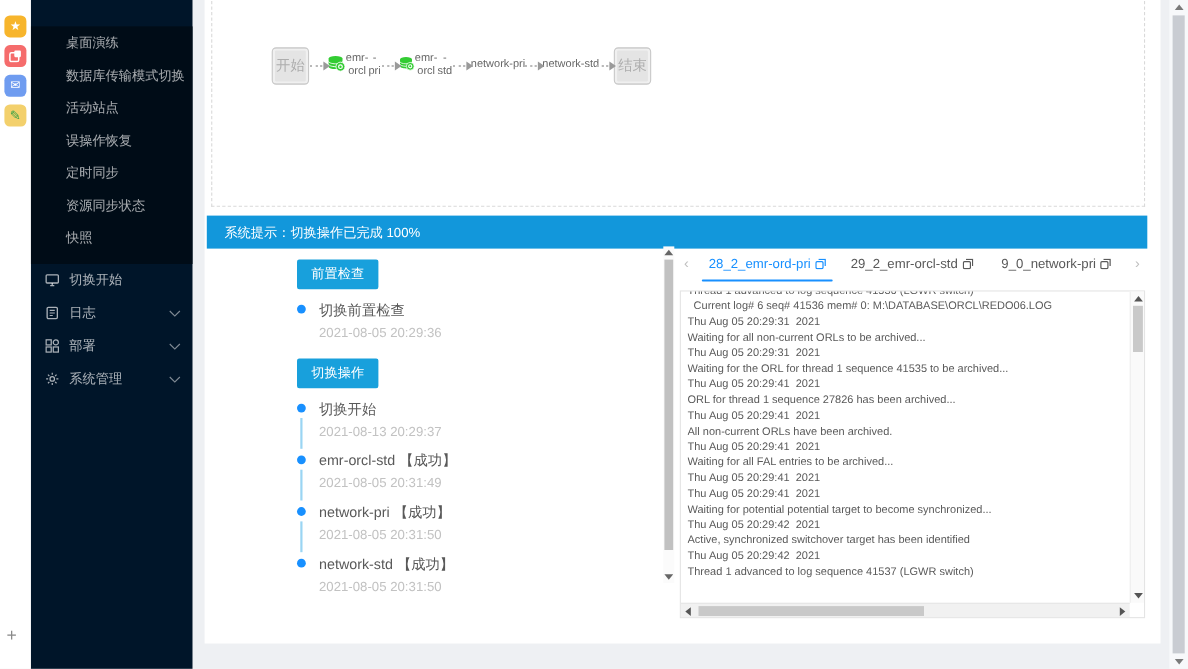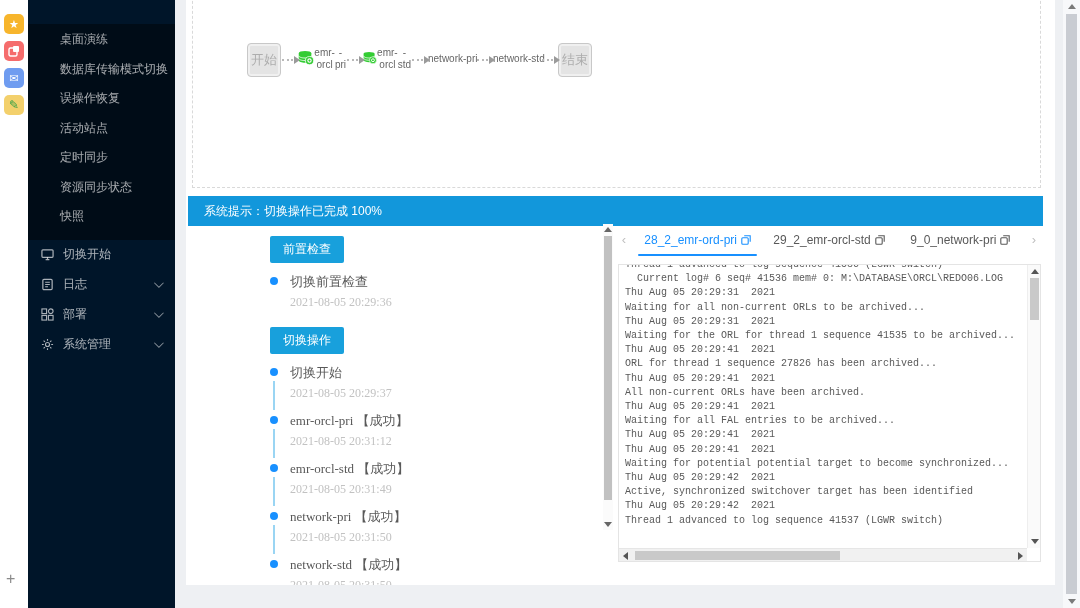--- a/index.html
+++ b/index.html
@@ -44,21 +44,21 @@
     border-top:4px solid transparent; border-bottom:4px solid transparent; }
 
   .notice { position:absolute; left:2px; top:196px; width:855px; height:30px; background:#1297db;
     color:#fff; font-size:12px; line-height:30px; padding-left:16px; }
 
   
   .timeline { position:absolute; left:84px; top:230px; width:320px; }
   .tl-btn { display:inline-block; border:none; background:#18a0dc; color:#fff; font-size:12px;
     padding:5px 13px; border-radius:2px; margin:6px 0 10px 0; cursor:pointer;
     font-family:"Liberation Sans","DejaVu Sans",sans-serif; }
-  .tl-event { position:relative; padding-left:20px; margin-bottom:11px;font-family:Liberation Serif, serif; }
+  .tl-event { position:relative; padding-left:20px; margin-bottom:11px; }
   .tl-dot { position:absolute; left:0; top:4px; width:8px; height:8px; border-radius:50%; background:#1890ff; }
   .tl-conn { position:absolute; left:3px; top:17px; bottom:-9px; width:2px; background:#9ad5f3; }
   .tl-title { font-size:13px; color:#595959; }
   .tl-time { font-size:12px; color:#c2c2c2; margin-top:4px; }
 
   
   .vscroll-left { position:absolute; left:417px; top:224px; width:10px; height:306px; background:#fbfbfb; }
   .vscroll-left .thumb { position:absolute; left:1px; top:12px; width:8px; height:264px; background:#c1c1c1; }
   .sb-arrow { position:absolute; left:0; width:0; height:0; }
   .up-a { top:3px; left:1px; border-left:4px solid transparent; border-right:4px solid transparent; border-bottom:5px solid #666; }
@@ -69,21 +69,21 @@
   .tab { flex:1; position:relative; text-align:center; font-size:12px; color:#595959; padding:5px 0 10px 0; cursor:pointer; }
   .tab .copy-ic { margin-left:4px; vertical-align:-1px; }
   .tab.active { color:#1890ff; }
   .tab.active::after { content:""; position:absolute; left:6px; right:6px; bottom:1px; height:2px;
     background:#1890ff; border-radius:1px; }
 
   .logbox { position:absolute; left:432px; top:264px; width:423px; height:298px;
     border:1px solid #e4e4e4; background:#fff; }
   .log-lines { position:absolute; left:6px; top:0; right:15px; bottom:14px; overflow:hidden; }
   .log-inner { margin-top:-7px; }
-  .log-line { font-family:Liberation Mono, monospace; font-size:10px;
+  .log-line { font-family:Liberation Sans, sans-serif; font-size:10px;
     line-height:14.2px; color:#595959; white-space:pre; }
   .vscroll-right { position:absolute; right:0; top:0; width:13px; bottom:13px; background:#fafafa; border-left:1px solid #eee; }
   .vscroll-right .thumb { position:absolute; left:2px; top:13px; width:9px; height:42px; background:#c9c9c9; }
   .vr-up { top:4px; left:2.5px; border-left:4px solid transparent; border-right:4px solid transparent; border-bottom:5px solid #555; }
   .vr-dn { bottom:4px; left:2.5px; border-left:4px solid transparent; border-right:4px solid transparent; border-top:5px solid #555; }
   .hscroll { position:absolute; left:0; right:13px; bottom:0; height:13px; background:#f1f1f1; border-top:1px solid #e6e6e6; }
   .hscroll .thumb { position:absolute; left:16px; top:2px; width:205px; height:9px; background:#c9c9c9; }
   .hl { position:absolute; top:2.5px; width:0; height:0; }
   .hl-l { left:4px; border-top:4px solid transparent; border-bottom:4px solid transparent; border-right:5px solid #555; }
   .hl-r { right:4px; border-top:4px solid transparent; border-bottom:4px solid transparent; border-left:5px solid #555; }
@@ -121,25 +121,25 @@
 
       <div class="submenu-item">
         <span>桌面演练</span>
       </div>
 
       <div class="submenu-item">
         <span>数据库传输模式切换</span>
       </div>
 
       <div class="submenu-item">
+        <span>活动站点</span>
+      </div>
+
+      <div class="submenu-item">
         <span>误操作恢复</span>
-      </div>
-
-      <div class="submenu-item">
-        <span>活动站点</span>
       </div>
 
       <div class="submenu-item">
         <span>定时同步</span>
       </div>
 
       <div class="submenu-item">
         <span>资源同步状态</span>
       </div>
 
@@ -309,33 +309,24 @@
         <button class="tl-btn">切换操作</button>
         
       </div>
 
       <div class="tl-row">
 
         <div class="tl-event">
           <span class="tl-dot"></span>
           <span class="tl-conn"></span>
           <div class="tl-title">切换开始</div>
-          <div class="tl-time">2021-08-05 20:29:37</div>
-        </div>
-      </div>
-
-      <div class="tl-row">
-
-        <div class="tl-event">
-          <span class="tl-dot"></span>
-          <span class="tl-conn"></span>
-          <div class="tl-title">emr-orcl-pri 【成功】</div>
-          <div class="tl-time">2021-08-05 20:31:12</div>
-        </div>
-      </div>
+          <div class="tl-time">2021-08-13 20:29:37</div>
+        </div>
+      </div>
+
 
       <div class="tl-row">
 
         <div class="tl-event">
           <span class="tl-dot"></span>
           <span class="tl-conn"></span>
           <div class="tl-title">emr-orcl-std 【成功】</div>
           <div class="tl-time">2021-08-05 20:31:49</div>
         </div>
       </div>

